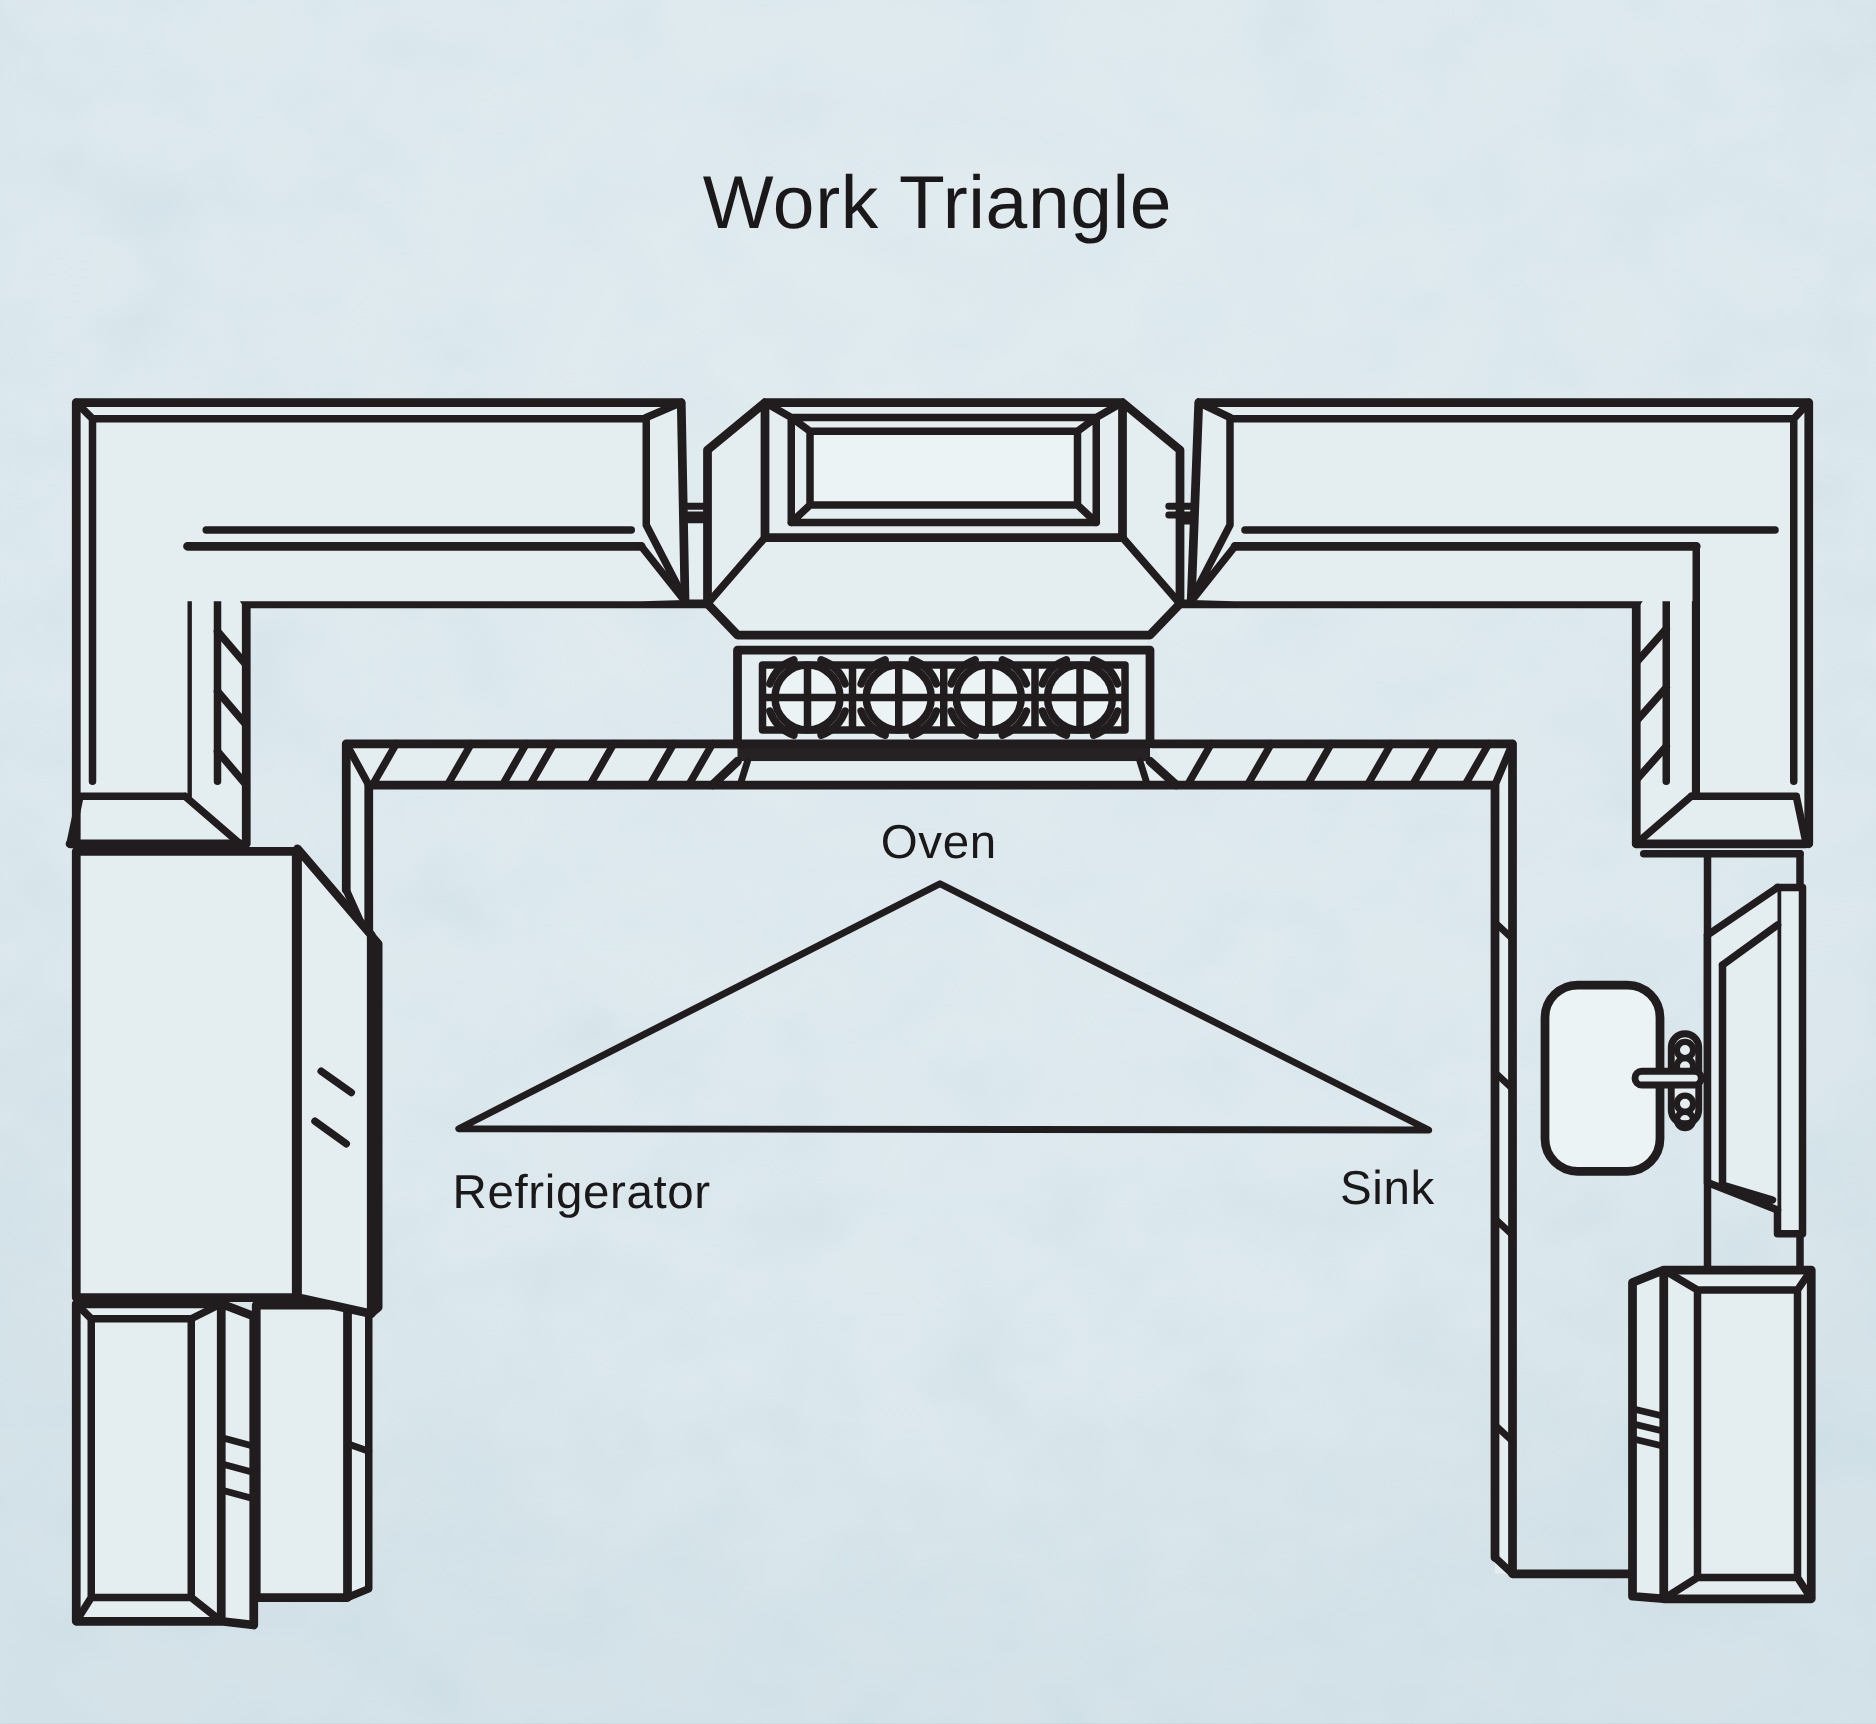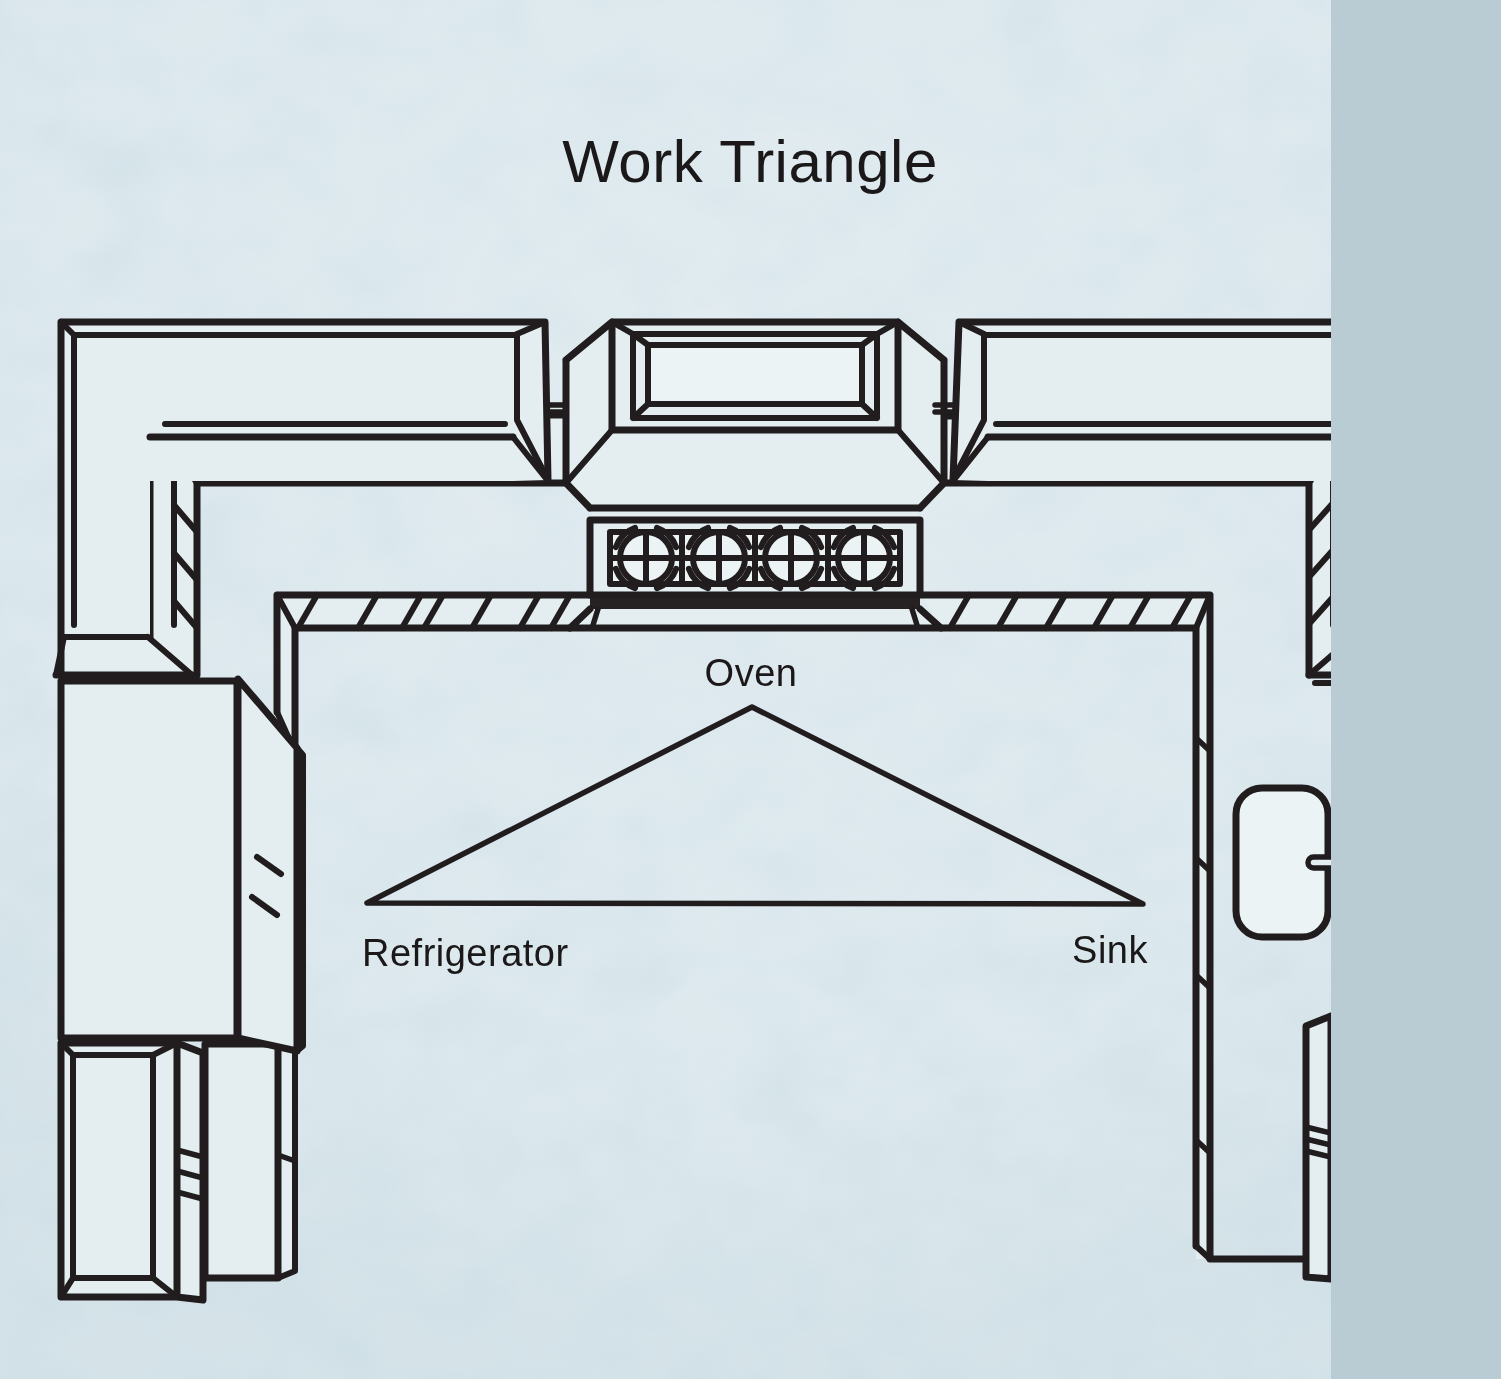--- a/index.html
+++ b/index.html
@@ -1,16 +1,16 @@
 <!DOCTYPE html>
 <html style="--bg: #cfe0e7; --fill: #e4eef1; --fill-bright: #ecf3f5; --line: #211d1e; --dark: #262122; --text: #1b1819;"><head>
 <meta charset="utf-8">
 <style>
   html,body{margin:0;padding:0;background:#b9ccd4;}
-  .stage{width:1331px;height:1379px;position:relative;overflow:hidden;
+  .stage{width:1501px;height:1379px;position:relative;overflow:hidden;
          font-family:"Liberation Sans",sans-serif;}
   svg{display:block}
   .ln{fill:none;stroke:var(--line);stroke-linejoin:round;stroke-linecap:round}
   .s7{stroke-width:7}
   .s6{stroke-width:6}
   .s55{stroke-width:5.5}
   .s5{stroke-width:5}
   .face{fill:var(--fill);stroke:none}
   .bright{fill:var(--fill-bright);stroke:none}
   .darkbar{fill:var(--dark);stroke:none}

